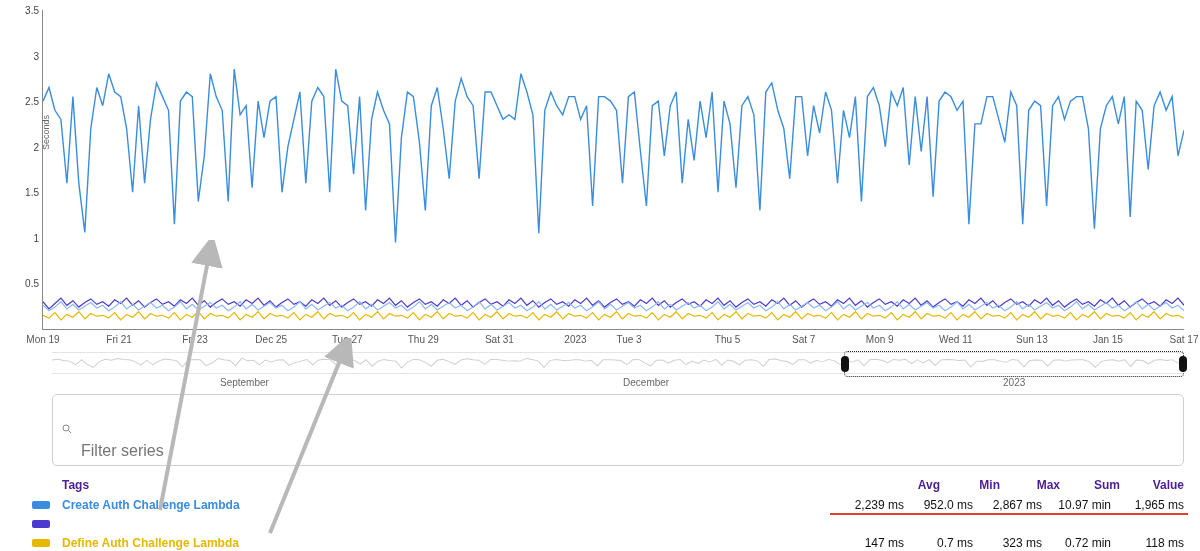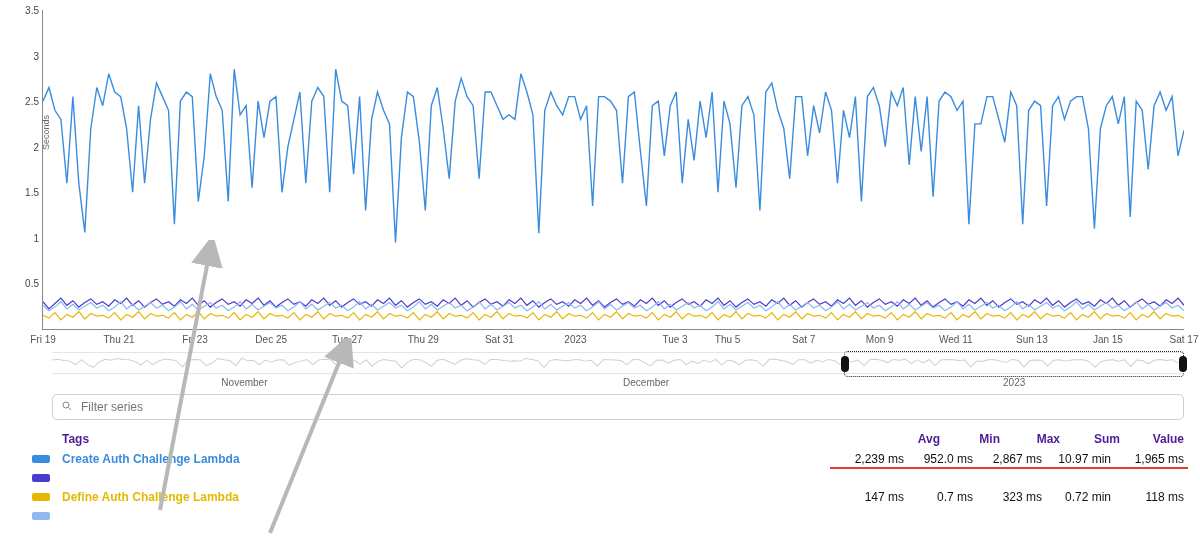--- a/index.html
+++ b/index.html
@@ -107,22 +107,23 @@
     border-radius: 5px;
     padding: 4px 8px;
     font-size: 12px;
     color: #888;
     background: #fff;
   }
   .filter-input-wrap svg { width: 12px; height: 12px; stroke: #888; fill: none; }
   .filter-input {
     border: none;
     outline: none;
-    font-size: 12px;
+    font-size: 16px;
     flex: 1;
+    margin-top: 42px;
   }
   .legend-stats {
     margin: 10px 4px 0 20px;
     font-size: 12px;
   }
   .header-row {
     display: flex;
     align-items: center;
     font-weight: 600;
     color: #4c1d95;
@@ -185,47 +186,47 @@
         <path d="M0.0,305.3 L6.0,308.1 L11.9,302.6 L17.9,309.9 L23.9,304.4 L29.9,307.2 L35.8,301.7 L41.8,309.0 L47.8,303.5 L53.8,306.2 L59.7,305.3 L65.7,308.1 L71.7,302.6 L77.7,309.9 L83.6,304.4 L89.6,307.2 L95.6,301.7 L101.6,309.0 L107.5,303.5 L113.5,306.2 L119.5,305.3 L125.5,308.1 L131.4,302.6 L137.4,309.9 L143.4,304.4 L149.3,307.2 L155.3,301.7 L161.3,309.0 L167.3,303.5 L173.2,306.2 L179.2,305.3 L185.2,308.1 L191.2,302.6 L197.1,309.9 L203.1,304.4 L209.1,307.2 L215.1,301.7 L221.0,309.0 L227.0,303.5 L233.0,306.2 L239.0,305.3 L244.9,308.1 L250.9,302.6 L256.9,309.9 L262.8,304.4 L268.8,307.2 L274.8,301.7 L280.8,309.0 L286.7,303.5 L292.7,306.2 L298.7,305.3 L304.7,308.1 L310.6,302.6 L316.6,309.9 L322.6,304.4 L328.6,307.2 L334.5,301.7 L340.5,309.0 L346.5,303.5 L352.5,306.2 L358.4,305.3 L364.4,308.1 L370.4,302.6 L376.4,309.9 L382.3,304.4 L388.3,307.2 L394.3,301.7 L400.2,309.0 L406.2,303.5 L412.2,306.2 L418.2,305.3 L424.1,308.1 L430.1,302.6 L436.1,309.9 L442.1,304.4 L448.0,307.2 L454.0,301.7 L460.0,309.0 L466.0,303.5 L471.9,306.2 L477.9,305.3 L483.9,308.1 L489.9,302.6 L495.8,309.9 L501.8,304.4 L507.8,307.2 L513.7,301.7 L519.7,309.0 L525.7,303.5 L531.7,306.2 L537.6,305.3 L543.6,308.1 L549.6,302.6 L555.6,309.9 L561.5,304.4 L567.5,307.2 L573.5,301.7 L579.5,309.0 L585.4,303.5 L591.4,306.2 L597.4,305.3 L603.4,308.1 L609.3,302.6 L615.3,309.9 L621.3,304.4 L627.3,307.2 L633.2,301.7 L639.2,309.0 L645.2,303.5 L651.1,306.2 L657.1,305.3 L663.1,308.1 L669.1,302.6 L675.0,309.9 L681.0,304.4 L687.0,307.2 L693.0,301.7 L698.9,309.0 L704.9,303.5 L710.9,306.2 L716.9,305.3 L722.8,308.1 L728.8,302.6 L734.8,309.9 L740.8,304.4 L746.7,307.2 L752.7,301.7 L758.7,309.0 L764.6,303.5 L770.6,306.2 L776.6,305.3 L782.6,308.1 L788.5,302.6 L794.5,309.9 L800.5,304.4 L806.5,307.2 L812.4,301.7 L818.4,309.0 L824.4,303.5 L830.4,306.2 L836.3,305.3 L842.3,308.1 L848.3,302.6 L854.3,309.9 L860.2,304.4 L866.2,307.2 L872.2,301.7 L878.2,309.0 L884.1,303.5 L890.1,306.2 L896.1,305.3 L902.0,308.1 L908.0,302.6 L914.0,309.9 L920.0,304.4 L925.9,307.2 L931.9,301.7 L937.9,309.0 L943.9,303.5 L949.8,306.2 L955.8,305.3 L961.8,308.1 L967.8,302.6 L973.7,309.9 L979.7,304.4 L985.7,307.2 L991.7,301.7 L997.6,309.0 L1003.6,303.5 L1009.6,306.2 L1015.5,305.3 L1021.5,308.1 L1027.5,302.6 L1033.5,309.9 L1039.4,304.4 L1045.4,307.2 L1051.4,301.7 L1057.4,309.0 L1063.3,303.5 L1069.3,306.2 L1075.3,305.3 L1081.3,308.1 L1087.2,302.6 L1093.2,309.9 L1099.2,304.4 L1105.2,307.2 L1111.1,301.7 L1117.1,309.0 L1123.1,303.5 L1129.1,306.2 L1135.0,305.3 L1141.0,308.1 " fill="none" stroke="#e6b800" stroke-width="1.2"></path>
         <path d="M0.0,295.3 L6.0,300.8 L11.9,297.1 L17.9,291.7 L23.9,298.9 L29.9,294.4 L35.8,299.9 L41.8,296.2 L47.8,292.6 L53.8,298.0 L59.7,295.3 L65.7,300.8 L71.7,297.1 L77.7,291.7 L83.6,298.9 L89.6,294.4 L95.6,299.9 L101.6,296.2 L107.5,292.6 L113.5,298.0 L119.5,295.3 L125.5,300.8 L131.4,297.1 L137.4,291.7 L143.4,298.9 L149.3,294.4 L155.3,299.9 L161.3,296.2 L167.3,292.6 L173.2,298.0 L179.2,295.3 L185.2,300.8 L191.2,297.1 L197.1,291.7 L203.1,298.9 L209.1,294.4 L215.1,299.9 L221.0,296.2 L227.0,292.6 L233.0,298.0 L239.0,295.3 L244.9,300.8 L250.9,297.1 L256.9,291.7 L262.8,298.9 L268.8,294.4 L274.8,299.9 L280.8,296.2 L286.7,292.6 L292.7,298.0 L298.7,295.3 L304.7,300.8 L310.6,297.1 L316.6,291.7 L322.6,298.9 L328.6,294.4 L334.5,299.9 L340.5,296.2 L346.5,292.6 L352.5,298.0 L358.4,295.3 L364.4,300.8 L370.4,297.1 L376.4,291.7 L382.3,298.9 L388.3,294.4 L394.3,299.9 L400.2,296.2 L406.2,292.6 L412.2,298.0 L418.2,295.3 L424.1,300.8 L430.1,297.1 L436.1,291.7 L442.1,298.9 L448.0,294.4 L454.0,299.9 L460.0,296.2 L466.0,292.6 L471.9,298.0 L477.9,295.3 L483.9,300.8 L489.9,297.1 L495.8,291.7 L501.8,298.9 L507.8,294.4 L513.7,299.9 L519.7,296.2 L525.7,292.6 L531.7,298.0 L537.6,295.3 L543.6,300.8 L549.6,297.1 L555.6,291.7 L561.5,298.9 L567.5,294.4 L573.5,299.9 L579.5,296.2 L585.4,292.6 L591.4,298.0 L597.4,295.3 L603.4,300.8 L609.3,297.1 L615.3,291.7 L621.3,298.9 L627.3,294.4 L633.2,299.9 L639.2,296.2 L645.2,292.6 L651.1,298.0 L657.1,295.3 L663.1,300.8 L669.1,297.1 L675.0,291.7 L681.0,298.9 L687.0,294.4 L693.0,299.9 L698.9,296.2 L704.9,292.6 L710.9,298.0 L716.9,295.3 L722.8,300.8 L728.8,297.1 L734.8,291.7 L740.8,298.9 L746.7,294.4 L752.7,299.9 L758.7,296.2 L764.6,292.6 L770.6,298.0 L776.6,295.3 L782.6,300.8 L788.5,297.1 L794.5,291.7 L800.5,298.9 L806.5,294.4 L812.4,299.9 L818.4,296.2 L824.4,292.6 L830.4,298.0 L836.3,295.3 L842.3,300.8 L848.3,297.1 L854.3,291.7 L860.2,298.9 L866.2,294.4 L872.2,299.9 L878.2,296.2 L884.1,292.6 L890.1,298.0 L896.1,295.3 L902.0,300.8 L908.0,297.1 L914.0,291.7 L920.0,298.9 L925.9,294.4 L931.9,299.9 L937.9,296.2 L943.9,292.6 L949.8,298.0 L955.8,295.3 L961.8,300.8 L967.8,297.1 L973.7,291.7 L979.7,298.9 L985.7,294.4 L991.7,299.9 L997.6,296.2 L1003.6,292.6 L1009.6,298.0 L1015.5,295.3 L1021.5,300.8 L1027.5,297.1 L1033.5,291.7 L1039.4,298.9 L1045.4,294.4 L1051.4,299.9 L1057.4,296.2 L1063.3,292.6 L1069.3,298.0 L1075.3,295.3 L1081.3,300.8 L1087.2,297.1 L1093.2,291.7 L1099.2,298.9 L1105.2,294.4 L1111.1,299.9 L1117.1,296.2 L1123.1,292.6 L1129.1,298.0 L1135.0,295.3 L1141.0,300.8 " fill="none" stroke="#8fb8f0" stroke-width="1.2"></path>
       </svg>
   <span class="ylab" style="top: 273.429px;">0.5</span>
       <span class="ylab" style="top: 227.857px;">1</span>
       <span class="ylab" style="top: 182.286px;">1.5</span>
       <span class="ylab" style="top: 136.714px;">2</span>
       <span class="ylab" style="top: 91.1429px;">2.5</span>
       <span class="ylab" style="top: 45.5714px;">3</span>
       <span class="ylab" style="top: 0px;">3.5</span>
-      <span class="xlab" style="left: 0px;">Fri 19</span>
-      <span class="xlab" style="left: 76.0667px;">Thu 21</span>
+      <span class="xlab" style="left: 0px;">Mon 19</span>
+      <span class="xlab" style="left: 76.0667px;">Fri 21</span>
       <span class="xlab" style="left: 152.133px;">Fri 23</span>
       <span class="xlab" style="left: 228.2px;">Dec 25</span>
       <span class="xlab" style="left: 304.267px;">Tue 27</span>
       <span class="xlab" style="left: 380.333px;">Thu 29</span>
       <span class="xlab" style="left: 456.4px;">Sat 31</span>
       <span class="xlab" style="left: 532.467px;">2023</span>
-      <span class="xlab" style="left: 632px;">Tue 3</span>
+      <span class="xlab" style="left: 586px;">Tue 3</span>
       <span class="xlab" style="left: 684.6px; margin-top: 29px;">Thu 5</span>
       <span class="xlab" style="left: 760.667px;">Sat 7</span>
       <span class="xlab" style="left: 836.733px;">Mon 9</span>
       <span class="xlab" style="left: 912.8px;">Wed 11</span>
       <span class="xlab" style="left: 988.867px;">Sun 13</span>
       <span class="xlab" style="left: 1064.93px;">Jan 15</span>
       <span class="xlab" style="left: 1141px;">Sat 17</span>
     </div>
 
   <div class="minimap">
     <svg id="minimap-svg" preserveAspectRatio="none" viewBox="0 0 1000 22">
         <path d="M0.0,7.7 L5.2,6.9 L10.5,8.3 L15.7,8.9 L20.9,12.9 L26.2,7.4 L31.4,12.9 L36.6,15.9 L41.9,9.4 L47.1,6.9 L52.4,8.0 L57.6,6.0 L62.8,7.1 L68.1,7.4 L73.3,9.4 L78.5,13.4 L83.8,8.0 L89.0,12.9 L94.2,8.9 L99.5,6.6 L104.7,7.4 L109.9,8.3 L115.2,15.4 L120.4,7.7 L125.7,7.1 L130.9,7.4 L136.1,14.0 L141.4,11.1 L146.6,6.0 L151.8,7.4 L157.1,8.3 L162.3,14.0 L167.5,5.7 L172.8,8.6 L178.0,8.0 L183.2,13.1 L188.5,7.7 L193.7,10.0 L199.0,7.7 L204.2,7.4 L209.4,13.4 L214.7,10.6 L219.9,8.9 L225.1,7.1 L230.4,12.9 L235.6,7.7 L240.8,6.9 L246.1,7.4 L251.3,13.4 L256.5,5.7 L261.8,7.7 L267.0,8.0 L272.3,12.3 L277.5,7.4 L282.7,14.6 L288.0,8.9 L293.2,7.1 L298.4,8.3 L303.7,9.1 L308.9,16.6 L314.1,10.0 L319.4,7.1 L324.6,7.4 L329.8,10.3 L335.1,14.6 L340.3,8.0 L345.5,6.9 L350.8,9.4 L356.0,12.6 L361.3,7.7 L366.5,6.3 L371.7,7.4 L377.0,8.0 L382.2,12.6 L387.4,7.1 L392.7,7.1 L397.9,8.0 L403.1,8.9 L408.4,8.6 L413.6,8.9 L418.8,6.0 L424.1,7.1 L429.3,8.6 L434.6,16.0 L439.8,8.3 L445.0,7.1 L450.3,8.0 L455.5,8.6 L460.7,7.4 L466.0,7.4 L471.2,8.9 L476.4,8.0 L481.7,14.3 L486.9,7.4 L492.1,7.4 L497.4,7.7 L502.6,8.3 L507.9,12.9 L513.1,7.4 L518.3,7.1 L523.6,10.9 L528.8,14.3 L534.0,8.0 L539.3,7.7 L544.5,11.1 L549.7,8.0 L555.0,7.1 L560.2,12.9 L565.4,8.9 L570.7,11.4 L575.9,7.7 L581.2,10.0 L586.4,7.1 L591.6,13.4 L596.9,7.7 L602.1,9.1 L607.3,13.1 L612.6,8.0 L617.8,7.4 L623.0,8.6 L628.3,14.6 L633.5,7.1 L638.7,6.6 L644.0,8.3 L649.2,9.4 L654.5,12.6 L659.7,7.4 L664.9,7.4 L670.2,11.1 L675.4,8.0 L680.6,9.7 L685.9,7.1 L691.1,8.3 L696.3,12.9 L701.6,8.3 L706.8,10.0 L712.0,7.4 L717.3,14.0 L722.5,7.4 L727.7,6.9 L733.0,8.0 L738.2,10.6 L743.5,7.1 L748.7,8.0 L753.9,6.9 L759.2,11.7 L764.4,7.4 L769.6,10.9 L774.9,7.4 L780.1,13.7 L785.3,7.7 L790.6,7.1 L795.8,7.4 L801.0,8.3 L806.3,7.7 L811.5,15.4 L816.8,9.1 L822.0,9.1 L827.2,7.4 L832.5,7.4 L837.7,8.9 L842.9,10.3 L848.2,7.1 L853.4,8.0 L858.6,15.4 L863.9,8.3 L869.1,7.7 L874.3,8.0 L879.6,14.3 L884.8,8.0 L890.1,7.4 L895.3,8.9 L900.5,7.7 L905.8,7.4 L911.0,7.4 L916.2,9.4 L921.5,15.7 L926.7,9.4 L931.9,8.0 L937.2,7.4 L942.4,9.1 L947.6,7.4 L952.9,15.0 L958.1,7.7 L963.4,8.3 L968.6,12.0 L973.8,8.0 L979.1,7.1 L984.3,8.3 L989.5,7.4 L994.8,11.1 L1000.0,9.5 " fill="none" stroke="#cfcfcf" stroke-width="1"></path>
       </svg>
     <div id="minimap-window" class="minimap-window" style="left: 70%; width: 30%;">
       <div class="mini-handle" style="left:0"></div>
       <div class="mini-handle" style="left:100%"></div>
     </div>
-  <span class="mini-xlab" style="left: 17%;">November</span><span class="mini-xlab" style="left: 52%; padding-left: 11px;">December</span><span class="mini-xlab" style="left: 85%;">2023</span></div>
+  <span class="mini-xlab" style="left: 17%;">September</span><span class="mini-xlab" style="left: 52%; padding-left: 11px;">December</span><span class="mini-xlab" style="left: 85%;">2023</span></div>
 
   <div class="filter-row">
     <div class="filter-input-wrap">
       <span>
         <svg viewBox="0 0 24 24" stroke-width="2">
             <circle cx="10" cy="10" r="6"></circle>
             <path d="M20 20l-5-5"></path>
           </svg>
       </span>
       <input class="filter-input" placeholder="Filter series" style="">

